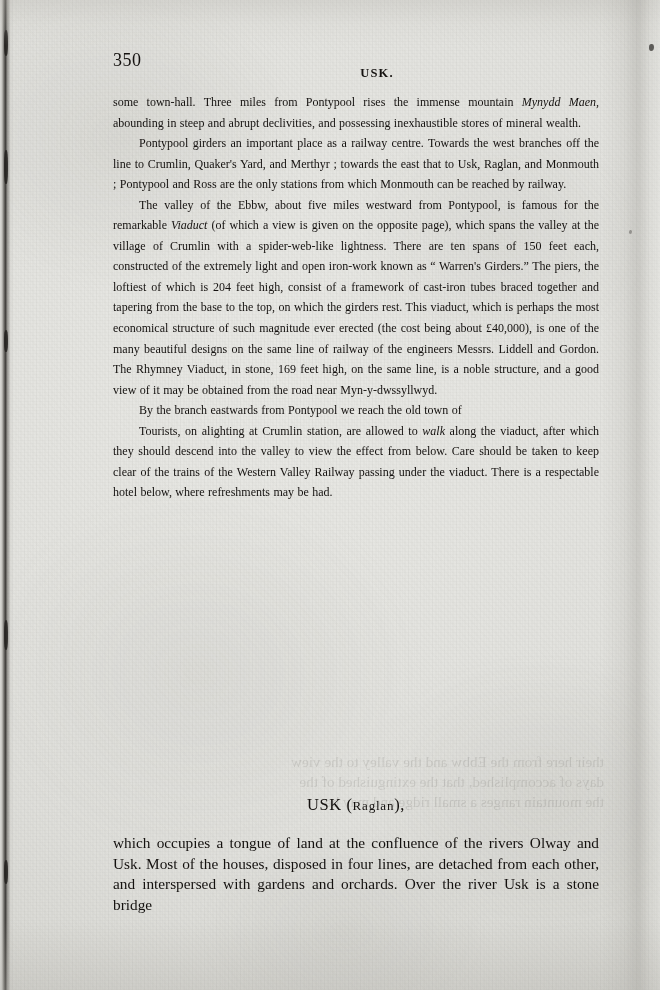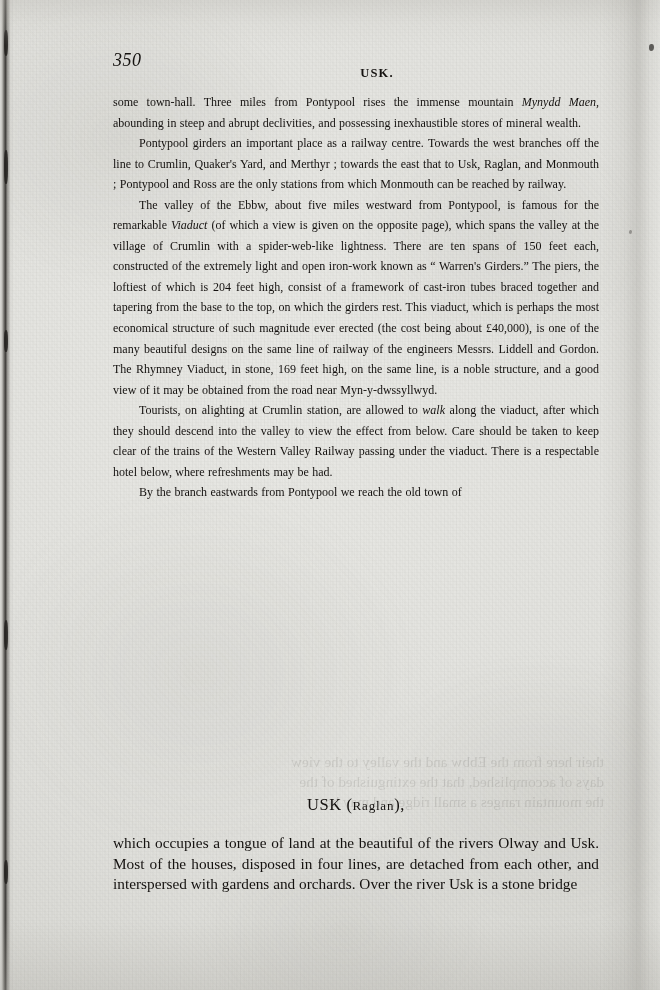--- a/index.html
+++ b/index.html
@@ -134,21 +134,20 @@
     width: 484px;
     height: 22px;
   }
   .folio {
     position: absolute;
     left: 0;
     top: 0;
     font-size: 18px;
     letter-spacing: .5px;
     font-weight: 400;
-    font-style: italic;
   }
   .head-title {
     position: absolute;
     left: 0;
     right: 0;
     top: 16px;
     text-align: center;
     font-size: 12.5px;
     font-weight: 700;
     letter-spacing: 1.2px;
@@ -227,30 +226,30 @@
 
     <div class="running-head">
       <span class="folio">350</span>
       <span class="head-title">USK.</span>
     </div>
 
     <div class="body">
         <p class="noindent"><span>some town-hall.  Three miles from Pontypool rises the immense mountain </span><i>Mynydd Maen,</i><span> abounding in steep and abrupt declivities, and possessing inexhaustible stores of mineral wealth.</span></p>
         <p><span>Pontypool girders an important place as a railway centre. Towards the west branches off the line to Crumlin, Quaker's Yard, and Merthyr ; towards the east that to Usk, Raglan, and Monmouth ; Pontypool and Ross are the only stations from which Monmouth can be reached by railway.</span></p>
         <p><span>The valley of the Ebbw, about five miles westward from Pontypool, is famous for the remarkable </span><i>Viaduct</i><span> (of which a view is given on the opposite page), which spans the valley at the village of Crumlin with a spider-web-like lightness. There are ten spans of 150 feet each, constructed of the extremely light and open iron-work known as “ Warren's Girders.”  The piers, the loftiest of which is 204 feet high, consist of a framework of cast-iron tubes braced together and tapering from the base to the top, on which the girders rest. This viaduct, which is perhaps the most economical structure of such magnitude ever erected (the cost being about £40,000), is one of the many beautiful designs on the same line of railway of the engineers Messrs. Liddell and Gordon.  The Rhymney Viaduct, in stone, 169 feet high, on the same line, is a noble structure, and a good view of it may be obtained from the road near Myn-y-dwssyllwyd.</span></p>
+        <p><span>By the branch eastwards from Pontypool we reach the old town of</span></p>
         <p><span>Tourists, on alighting at Crumlin station, are allowed to </span><i>walk</i><span> along the viaduct, after which they should descend into the valley to view the effect from below.  Care should be taken to keep clear of the trains of the Western Valley Railway passing under the viaduct.  There is a respectable hotel below, where refreshments may be had.</span></p>
-        <p><span>By the branch eastwards from Pontypool we reach the old town of</span></p>
       </div>
 
     <div class="section-head">
       <span>USK</span><span>&nbsp;</span><span>(</span><span class="sc">Raglan</span><span>),</span>
     </div>
 
     <div class="tail">
-        <p><span>which occupies a tongue of land at the beautiful of the rivers Olway and Usk.  Most of the houses, disposed in four lines, are detached from each other, and interspersed with gardens and orchards.  Over the river Usk is a stone bridge</span></p>
+        <p><span>which occupies a tongue of land at the confluence of the rivers Olway and Usk.  Most of the houses, disposed in four lines, are detached from each other, and interspersed with gardens and orchards.  Over the river Usk is a stone bridge</span></p>
       </div>
   </div>
 
   <div class="gutter"></div>
   <div class="gutter-speck" style="top:30px;height:26px"></div>
   <div class="gutter-speck" style="top:150px;height:34px"></div>
   <div class="gutter-speck" style="top:330px;height:22px"></div>
   <div class="gutter-speck" style="top:620px;height:30px"></div>
   <div class="gutter-speck" style="top:860px;height:24px"></div>
 

